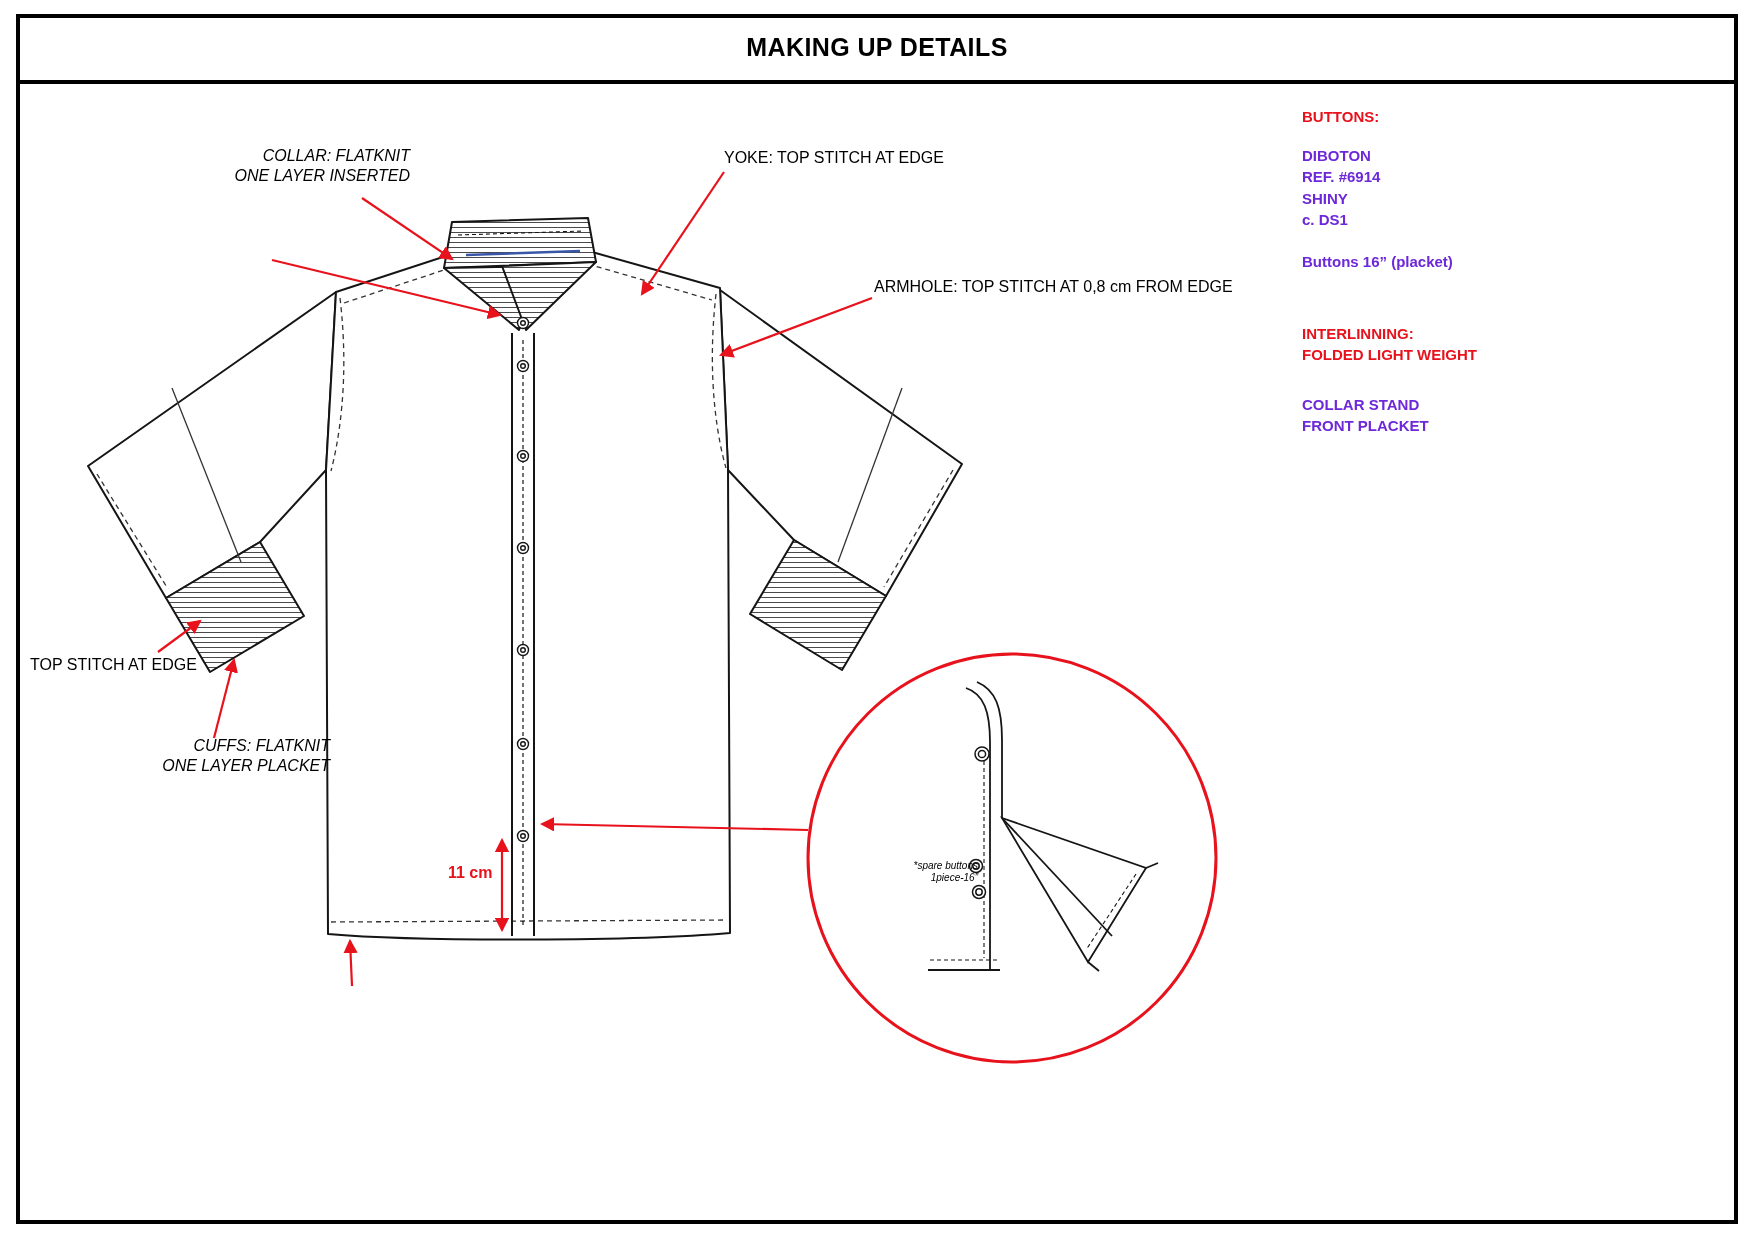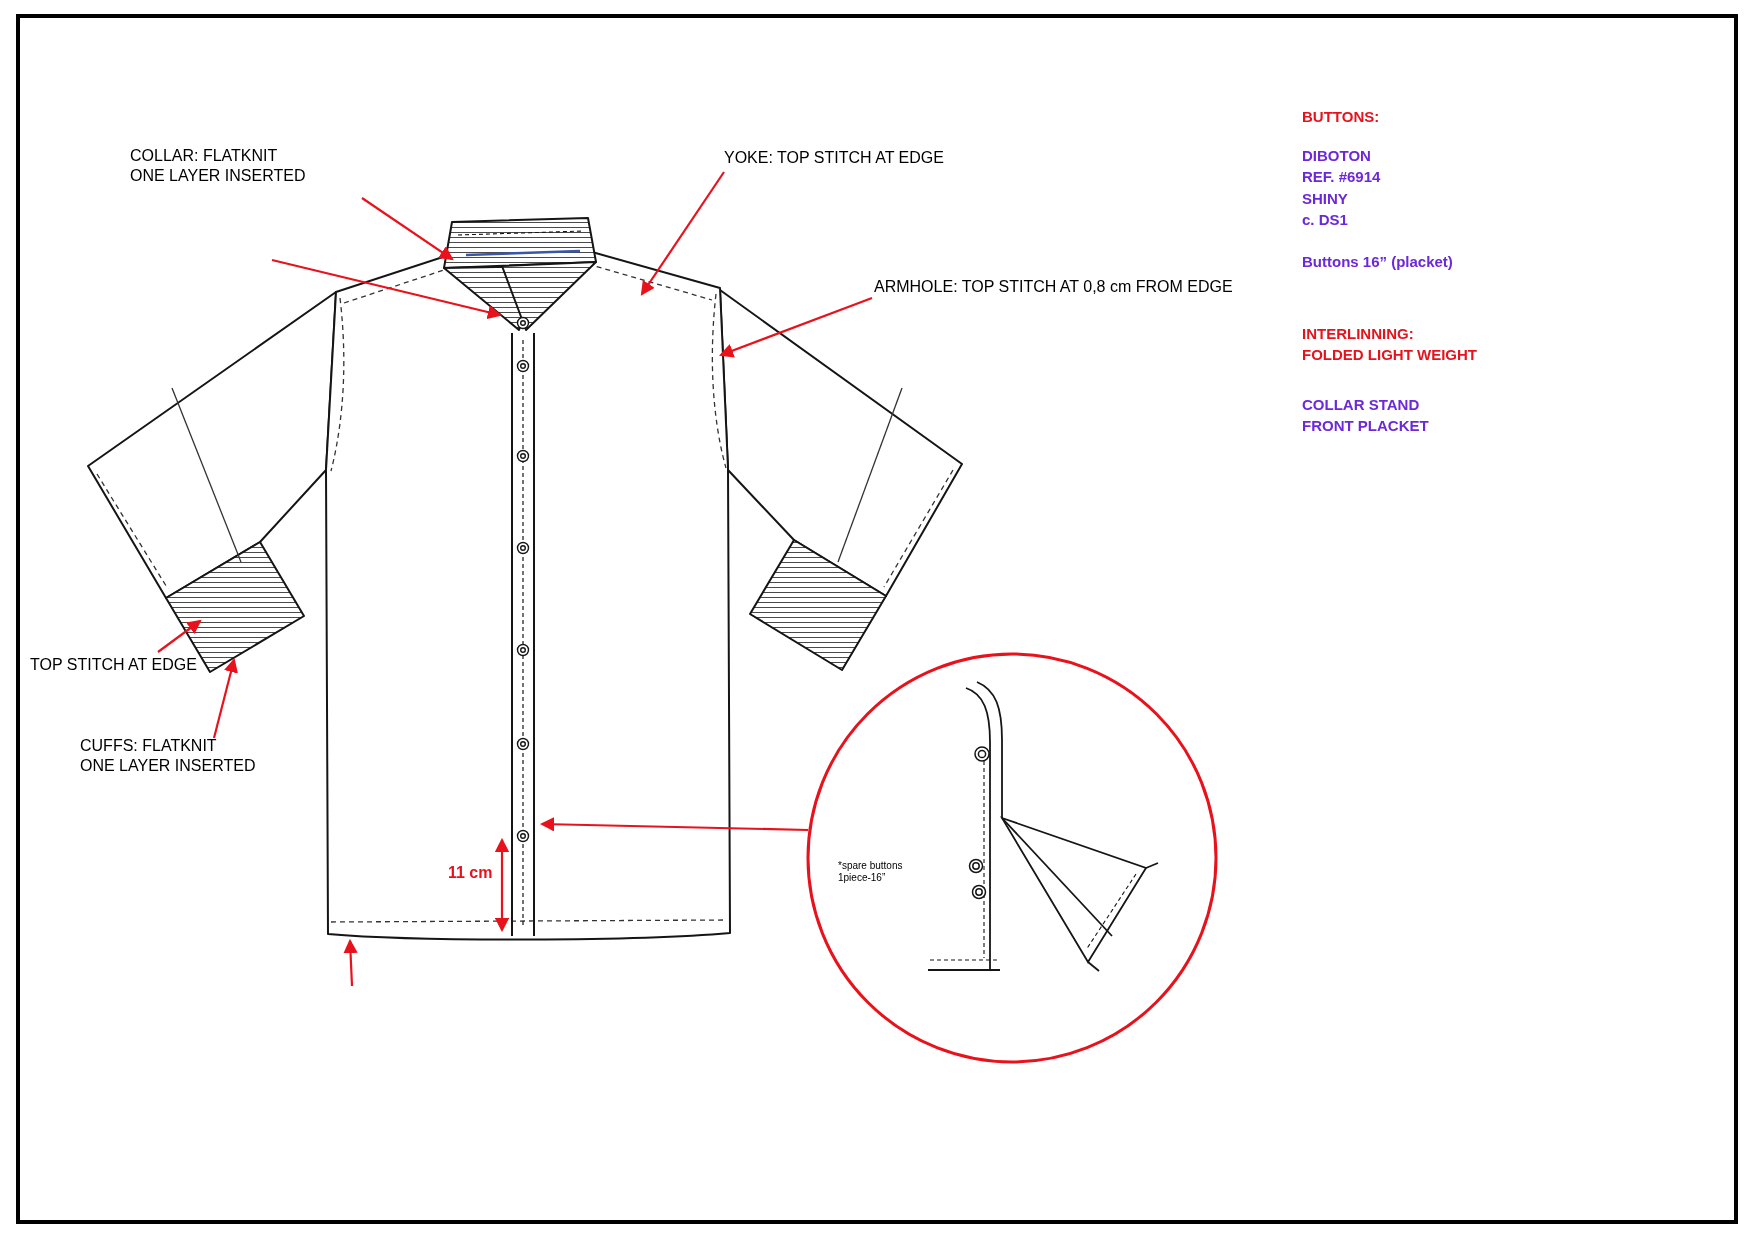--- a/index.html
+++ b/index.html
@@ -5,35 +5,38 @@
   :root{ --accent:#e8121c; --blue:#3a57a7; }
   *{box-sizing:border-box;}
   body{margin:0;background:#ffffff;font-family:"Liberation Sans",sans-serif;color:#000;}
   .page{position:relative;width:1754px;height:1240px;background:#fff;overflow:hidden;}
   .frame{position:absolute;left:16px;top:14px;right:16px;bottom:16px;border:4px solid #000;}
   .titlebar{position:absolute;left:16px;top:14px;right:16px;height:70px;border-bottom:4px solid #000;
             display:flex;align-items:center;justify-content:center;}
   .title-text{font-size:25px;font-weight:bold;letter-spacing:.4px;}
   svg.drawing{position:absolute;left:0;top:0;width:1754px;height:1240px;display:block;}
   .lbl{position:absolute;font-size:16px;line-height:1.22;white-space:pre-line;color:#000;}
-  .center{text-align:left;}
+  .center{text-align:right;font-style:italic;}
   .red{color:var(--accent);font-weight:bold;}
   .panel{position:absolute;font-size:15px;font-weight:bold;line-height:1.42;white-space:pre-line;color:#6d28d9;}
   .red-h{color:var(--accent);}
   .arrow{stroke:var(--accent);stroke-width:2.2;fill:none;}
   .arrowhead{fill:var(--accent);}
   .accent-stroke{stroke:var(--accent);}
   .blue-line{stroke:var(--blue);}
 </style>
 </head>
 <body>
 
 <div class="page">
 
   <div class="frame"></div>
+  <div class="titlebar">
+    <span class="title-text">MAKING UP DETAILS</span>
+  </div>
 
   <svg class="drawing" viewBox="0 0 1754 1240">
     <defs>
       <pattern id="stripe" width="5" height="5" patternUnits="userSpaceOnUse">
         <rect width="5" height="5" fill="#ffffff"></rect>
         <path d="M0,2.5 H5" stroke="#4a4a4a" stroke-width="1"></path>
       </pattern>
       <marker id="ah" viewBox="0 0 10 10" refX="8.5" refY="5" markerWidth="6.5" markerHeight="6.5" orient="auto-start-reverse">
         <path d="M0,0 L10,5 L0,10 Z" class="arrowhead"></path>
       </marker>
@@ -126,21 +129,21 @@
       <path class="arrow" marker-end="url(#ah)" d="M352,986 L350,941"></path>
     </g>
   </svg>
 
   <div class="lbl center" style="left:130px;top:146px;width:280px">COLLAR: FLATKNIT
 ONE LAYER INSERTED</div>
   <div class="lbl" style="left:724px;top:148px;white-space:nowrap">YOKE: TOP STITCH AT EDGE</div>
   <div class="lbl" style="left:874px;top:277px;white-space:nowrap">ARMHOLE: TOP STITCH AT 0,8 cm FROM EDGE</div>
   <div class="lbl" style="left:30px;top:655px;white-space:nowrap">TOP STITCH AT EDGE</div>
   <div class="lbl center" style="left:80px;top:736px;width:250px">CUFFS: FLATKNIT
-ONE LAYER INSERTED</div>
+ONE LAYER PLACKET</div>
   <div class="lbl red" style="left:448px;top:863px">11 cm</div>
   <div class="lbl center" style="left:838px;top:860px;width:140px;font-size:10px">*spare buttons
 1piece-16”</div>
 
   <div class="panel red-h" style="left:1302px;top:106px">BUTTONS:</div>
   <div class="panel" style="left:1302px;top:145px">DIBOTON
 REF. #6914
 SHINY
 c. DS1</div>
   <div class="panel" style="left:1302px;top:251px">Buttons 16” (placket)</div>

